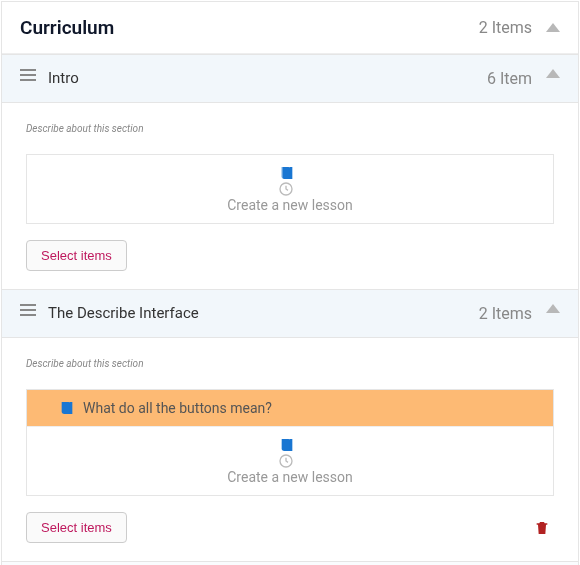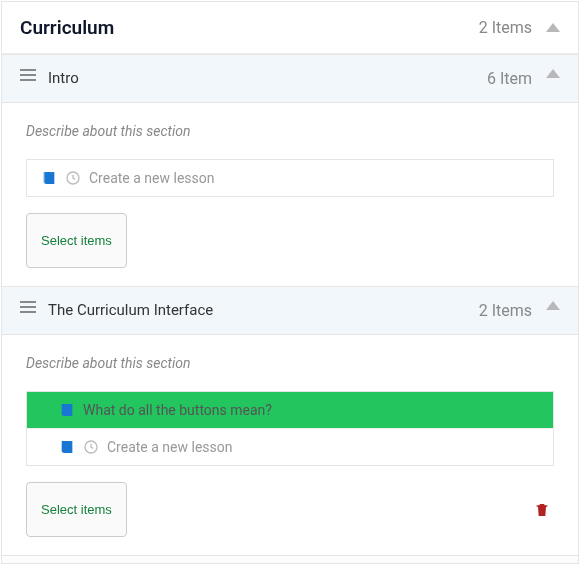--- a/index.html
+++ b/index.html
@@ -41,39 +41,39 @@
   box-shadow: 0 5px 0 #888, 0 10px 0 #888;
   margin-top: 0;
 }
 .drag-dots {
   width: 12px; height: 18px; margin-right: 6px; flex-shrink: 0; cursor: grab;
   background-image: radial-gradient(circle, #bbb 1.2px, transparent 1.2px);
   background-size: 6px 6px;
 }
 .section-title { font-size: 15px; color: #333; flex: 1; }
 .body { padding: 20px 24px 18px; }
-.describe { font-style: italic; color: #888; font-size: 14px; margin-bottom: 20px; }
+.describe { font-style: italic; color: #888; font-size: 10px; margin-bottom: 20px; }
 .items-box { border: 1px solid #e5e5e5; }
 .item-row {
   display: flex; align-items: center;
   padding: 10px 12px;
   border-bottom: 1px solid #eee;
 }
-.item-row:last-child { border-bottom: none; }
-.item-row.sel { background: #22c55e; }
+.item-row:last-child { border-bottom: none; flex-direction: column; }
+.item-row.sel { background: #fdba74; }
 .book-icon { width: 16px; height: 16px; flex-shrink: 0; margin: 0 8px 0 2px; }
 .clock-icon { margin-right: 8px; flex-shrink: 0; }
 .item-text { flex: 1; color: #555; font-size: 14px; }
 .placeholder-text { color: #999; }
 .actions { display: flex; gap: 14px; margin-left: 8px; }
 .action-ic { color: #999; cursor: pointer; }
 .btn-row { display: flex; align-items: center; margin-top: 16px; }
 .btn {
-  background: #fafafa; border: 1px solid #ccc; color: #15803d;
-  padding: 19px 14px; font-size: 13px; border-radius: 4px; cursor: pointer;
+  background: #fafafa; border: 1px solid #ccc; color: #be185d;
+  padding: 7px 14px; font-size: 13px; border-radius: 4px; cursor: pointer;
 }
 .spacer { flex: 1; }
 .trash-red { color: #b22222; cursor: pointer; margin-right: 4px; }
 svg { display: block; }
 </style>
 </head>
 <body>
 
 <div class="panel">
 
@@ -105,21 +105,21 @@
         <span class="item-text placeholder-text">Create a new lesson</span>
       </div>
     </div>
     <div class="btn-row">
       <button class="btn">Select items</button>
     </div>
   </div>
 
   <div class="section-header">
     <div class="drag-lines"></div>
-    <div class="section-title">The Curriculum Interface</div>
+    <div class="section-title">The Describe Interface</div>
     <div class="count">2 Items</div>
     <div class="caret"></div>
   </div>
   <div class="body">
     <div class="describe">Describe about this section</div>
     <div class="items-box">
       <div class="item-row sel">
         <div style="width:18px"></div>
         <svg class="book-icon" viewBox="0 0 24 24" fill="#1976d2">
             <path d="M4 3h10a4 4 0 0 1 4 4v14H8a4 4 0 0 1-4-4V3z"></path>

